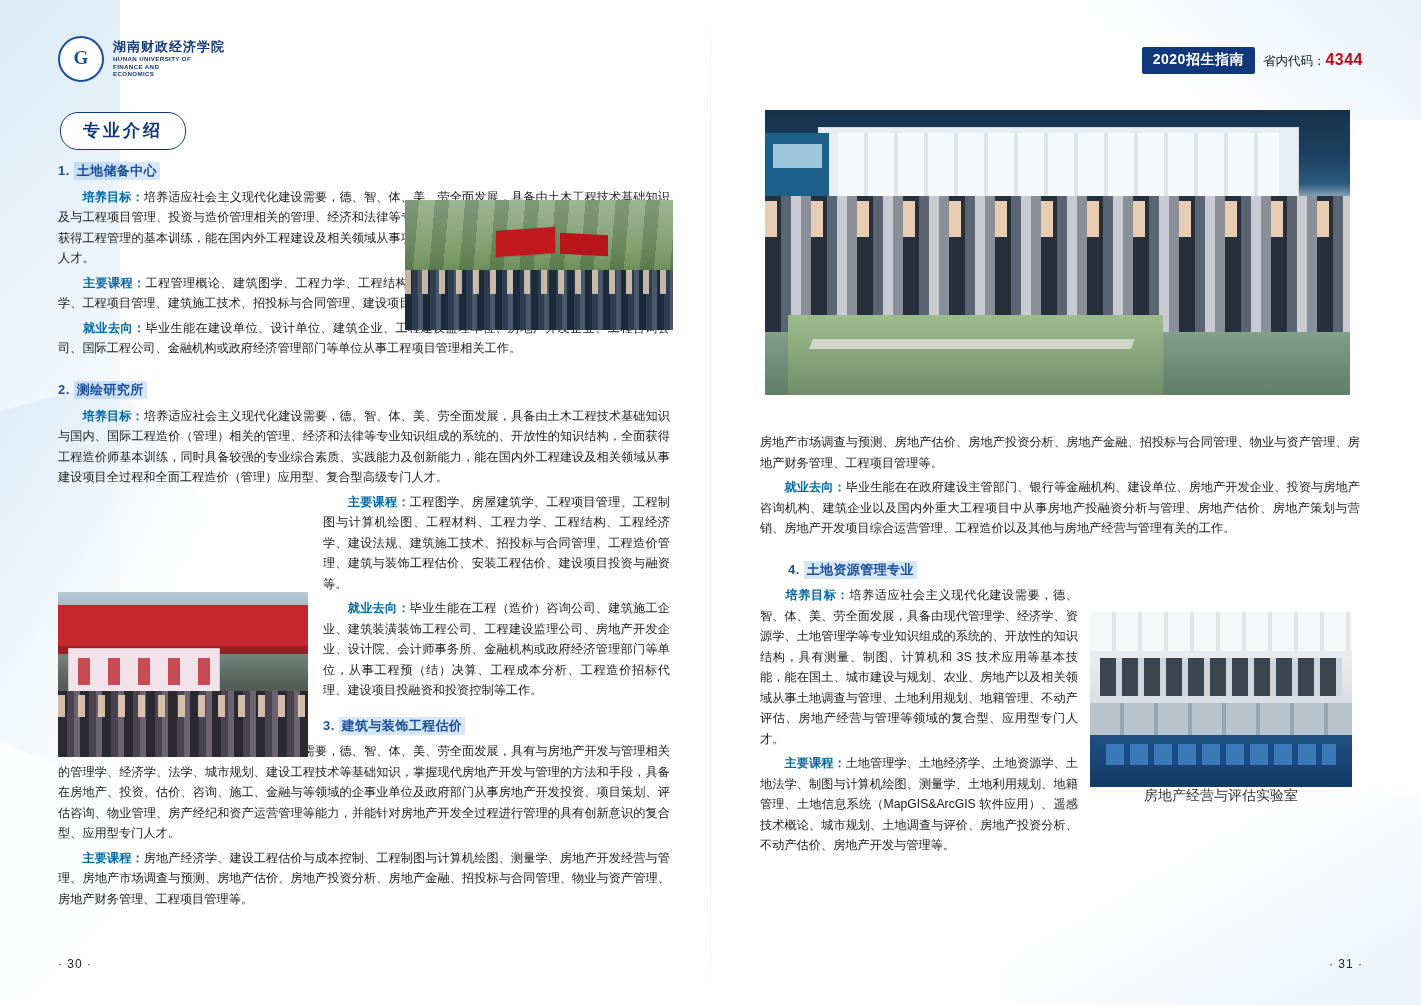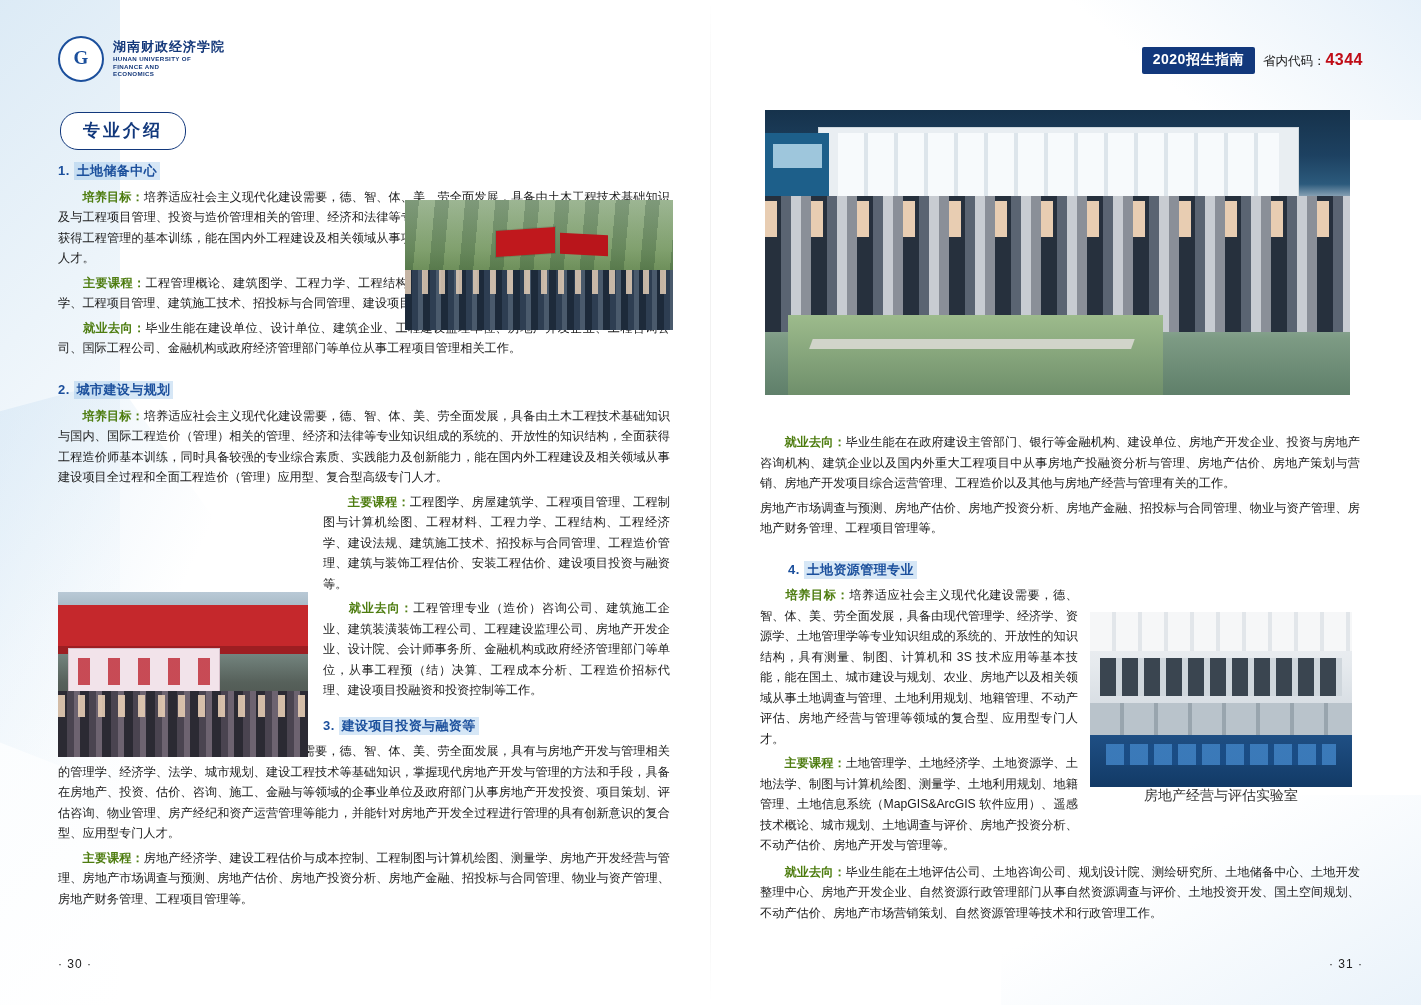--- a/index.html
+++ b/index.html
@@ -82,21 +82,21 @@
   h3.prog{
     color:#1b4f9c;font-size:13px;font-weight:bold;margin:0 0 5px;
     letter-spacing:.4px;
   }
   h3.prog .num{margin-right:4px;}
   h3.prog .nm{
     background:linear-gradient(to bottom,rgba(120,175,225,.30),rgba(120,175,225,.30));
     padding:1px 3px 2px;
   }
   p.para{margin:0 0 4px;text-indent:0;}
-  p.para .lab{font-weight:bold;color:#4d7c0f;}
+  p.para .lab{font-weight:bold;color:#0369a1;}
   .indent{margin-left:28px;}
 
   .imgbox{background:#dfe7ee;overflow:hidden;position:relative;}
   .cap{font-size:14px;color:#333;text-align:center;}
 
   
   .photo1{position:absolute;left:405px;top:200px;width:268px;height:130px;}
   .photo2{position:absolute;left:58px;top:592px;width:250px;height:165px;}
   .photo3{position:absolute;left:765px;top:110px;width:585px;height:285px;}
   .photo4{position:absolute;left:1090px;top:612px;width:262px;height:195px;}
@@ -202,69 +202,66 @@
     <p class="para">
       　　<span class="lab">主要课程：</span><span>工程管理概论、建筑图学、工程力学、工程结构、工程材料、工程测量、房屋建筑学、工程经济学、工程项目管理、建筑施工技术、招投标与合同管理、建设项目评估、工程造价管理、工程估价等。</span>
     </p>
     <p class="para">
       　　<span class="lab">就业去向：</span><span>毕业生能在建设单位、设计单位、建筑企业、工程建设监理单位、房地产开发企业、工程咨询公司、国际工程公司、金融机构或政府经济管理部门等单位从事工程项目管理相关工作。</span>
     </p>
 
     <div style="height:16px"></div>
 
     <h3 class="prog">
-      <span class="num">2.</span><span class="nm">城市建设与规划</span>
+      <span class="num">2.</span><span class="nm">测绘研究所</span>
     </h3>
     <p class="para">
       　　<span class="lab">培养目标：</span><span>培养适应社会主义现代化建设需要，德、智、体、美、劳全面发展，具备由土木工程技术基础知识与国内、国际工程造价（管理）相关的管理、经济和法律等专业知识组成的系统的、开放性的知识结构，全面获得工程造价师基本训练，同时具备较强的专业综合素质、实践能力及创新能力，能在国内外工程建设及相关领域从事建设项目全过程和全面工程造价（管理）应用型、复合型高级专门人才。</span>
     </p>
     <p class="para indent" style="margin-left:265px">
       　　<span class="lab">主要课程：</span><span>工程图学、房屋建筑学、工程项目管理、工程制图与计算机绘图、工程材料、工程力学、工程结构、工程经济学、建设法规、建筑施工技术、招投标与合同管理、工程造价管理、建筑与装饰工程估价、安装工程估价、建设项目投资与融资等。</span>
     </p>
     <p class="para indent" style="margin-left:265px">
-      　　<span class="lab">就业去向：</span><span>工程管理专业（造价）咨询公司、建筑施工企业、建筑装潢装饰工程公司、工程建设监理公司、房地产开发企业、设计院、会计师事务所、金融机构或政府经济管理部门等单位，从事工程预（结）决算、工程成本分析、工程造价招标代理、建设项目投融资和投资控制等工作。</span>
+      　　<span class="lab">就业去向：</span><span>毕业生能在工程（造价）咨询公司、建筑施工企业、建筑装潢装饰工程公司、工程建设监理公司、房地产开发企业、设计院、会计师事务所、金融机构或政府经济管理部门等单位，从事工程预（结）决算、工程成本分析、工程造价招标代理、建设项目投融资和投资控制等工作。</span>
     </p>
 
     <div style="height:10px"></div>
 
     <h3 class="prog" style="margin-left:265px">
-      <span class="num">3.</span><span class="nm">建设项目投资与融资等</span>
+      <span class="num">3.</span><span class="nm">建筑与装饰工程估价</span>
     </h3>
     <p class="para">
       　　<span class="lab">培养目标：</span><span>培养适应社会主义现代化建设需要，德、智、体、美、劳全面发展，具有与房地产开发与管理相关的管理学、经济学、法学、城市规划、建设工程技术等基础知识，掌握现代房地产开发与管理的方法和手段，具备在房地产、投资、估价、咨询、施工、金融与等领域的企事业单位及政府部门从事房地产开发投资、项目策划、评估咨询、物业管理、房产经纪和资产运营管理等能力，并能针对房地产开发全过程进行管理的具有创新意识的复合型、应用型专门人才。</span>
     </p>
     <p class="para">
       　　<span class="lab">主要课程：</span><span>房地产经济学、建设工程估价与成本控制、工程制图与计算机绘图、测量学、房地产开发经营与管理、房地产市场调查与预测、房地产估价、房地产投资分析、房地产金融、招投标与合同管理、物业与资产管理、房地产财务管理、工程项目管理等。</span>
     </p>
   </div>
 
   <div class="col colR">
     <p class="para">
+      <span>房地产市场调查与预测、房地产估价、房地产投资分析、房地产金融、招投标与合同管理、物业与资产管理、房地产财务管理、工程项目管理等。</span>
+    </p>
+    <p class="para">
       　　<span class="lab">就业去向：</span><span>毕业生能在在政府建设主管部门、银行等金融机构、建设单位、房地产开发企业、投资与房地产咨询机构、建筑企业以及国内外重大工程项目中从事房地产投融资分析与管理、房地产估价、房地产策划与营销、房地产开发项目综合运营管理、工程造价以及其他与房地产经营与管理有关的工作。</span>
-    </p>
-    <p class="para">
-      <span>房地产市场调查与预测、房地产估价、房地产投资分析、房地产金融、招投标与合同管理、物业与资产管理、房地产财务管理、工程项目管理等。</span>
     </p>
 
     <div style="height:16px"></div>
 
     <h3 class="prog" style="margin-left:28px">
       <span class="num">4.</span><span class="nm">土地资源管理专业</span>
     </h3>
     <div style="width:318px">
       <p class="para">
         　　<span class="lab">培养目标：</span><span>培养适应社会主义现代化建设需要，德、智、体、美、劳全面发展，具备由现代管理学、经济学、资源学、土地管理学等专业知识组成的系统的、开放性的知识结构，具有测量、制图、计算机和 3S 技术应用等基本技能，能在国土、城市建设与规划、农业、房地产以及相关领域从事土地调查与管理、土地利用规划、地籍管理、不动产评估、房地产经营与管理等领域的复合型、应用型专门人才。</span>
       </p>
       <p class="para">
         　　<span class="lab">主要课程：</span><span>土地管理学、土地经济学、土地资源学、土地法学、制图与计算机绘图、测量学、土地利用规划、地籍管理、土地信息系统（MapGIS&amp;ArcGIS 软件应用）、遥感技术概论、城市规划、土地调查与评价、房地产投资分析、不动产估价、房地产开发与管理等。</span>
       </p>
     </div>
-    <p class="para" style="margin-top:6px">
-      　　<span class="lab">就业去向：</span><span>毕业生能在土地评估公司、土地咨询公司、规划设计院、测绘研究所、土地储备中心、土地开发整理中心、房地产开发企业、自然资源行政管理部门从事自然资源调查与评价、土地投资开发、国土空间规划、不动产估价、房地产市场营销策划、自然资源管理等技术和行政管理工作。</span>
-    </p>
   </div>
 
   <div class="imgbox photo1">
     <div class="ph p1">
       <div class="sky"></div>
         <div class="trees"></div>
       <div class="banner"></div>
         <div class="banner2"></div>
         <div class="crowd"></div>
     </div>

